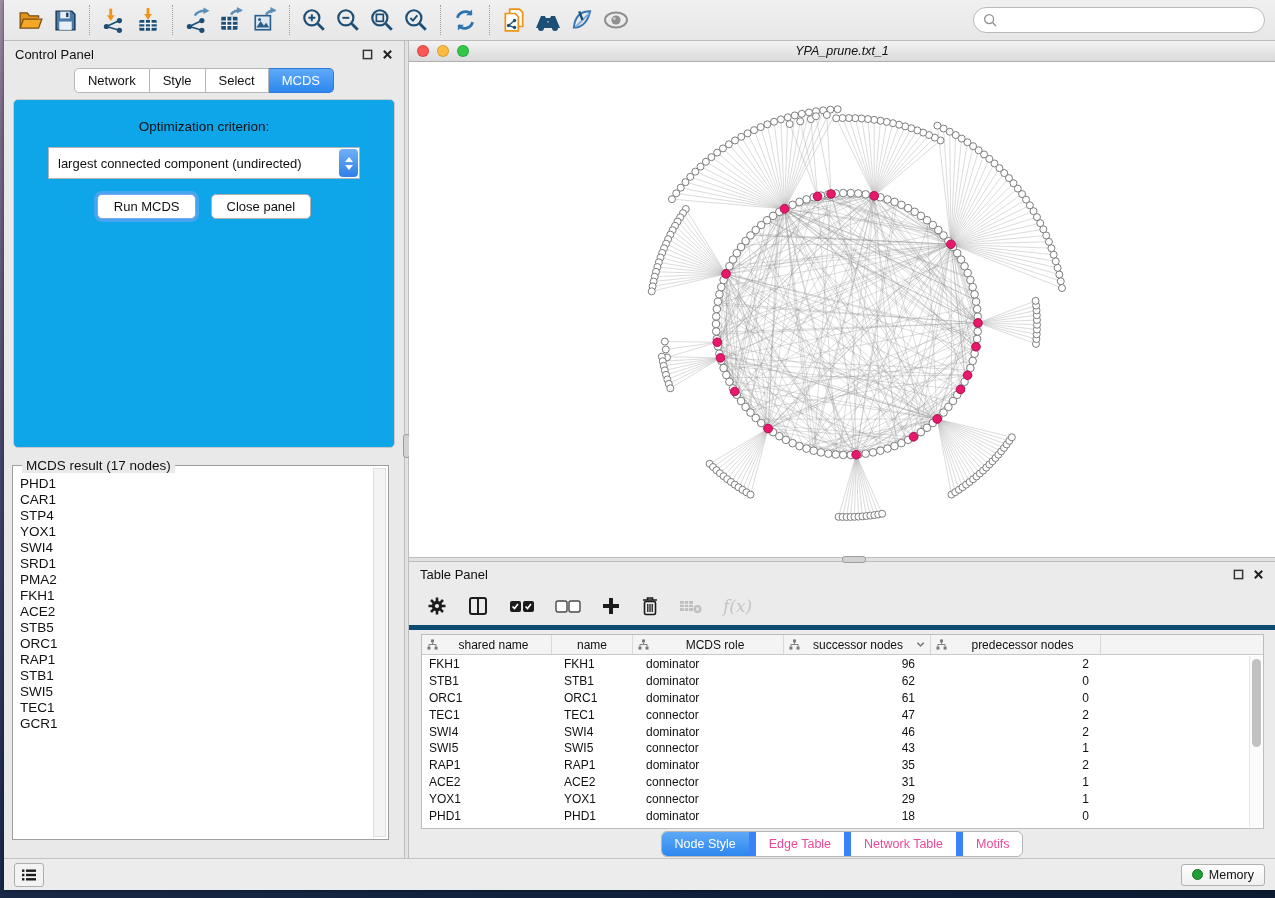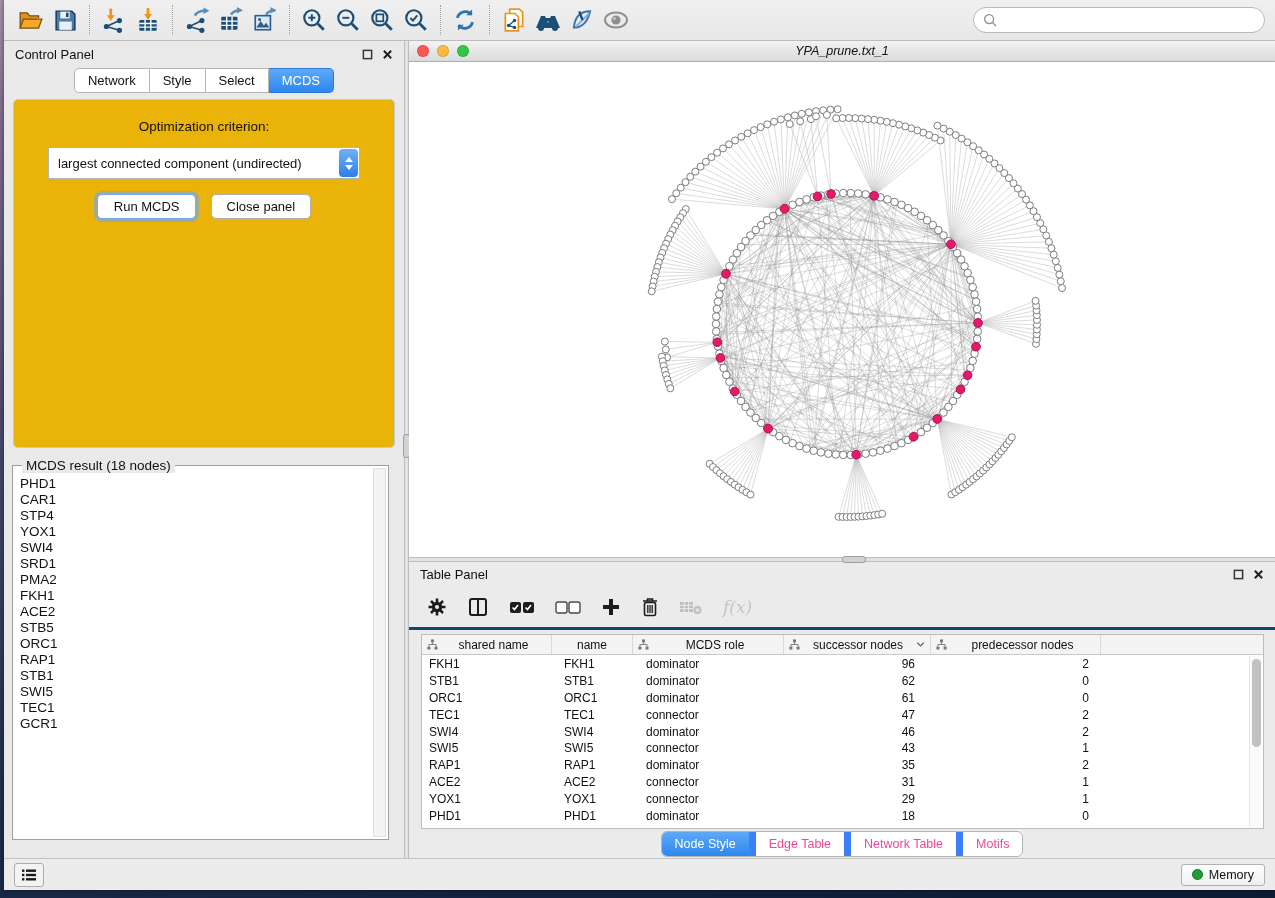--- a/index.html
+++ b/index.html
@@ -24,21 +24,21 @@
 
   
   .control-panel{width:400px;flex:none;background:#e9e9e9;position:relative;display:flex;flex-direction:column;}
   .cp-title{height:27px;display:flex;align-items:center;padding:0 11px;font-size:13px;flex:none;}
   .win-icons{margin-left:auto;display:flex;gap:9px;align-items:center;}
   .cp-tabs{display:flex;justify-content:center;flex:none;}
   .tab{font-size:13px;padding:4px 13px;background:#fff;border:1px solid #b5b5b5;border-left:none;color:#111;}
   .tab:first-child{border-left:1px solid #b5b5b5;border-radius:5px 0 0 5px;}
   .tab:last-child{border-radius:0 5px 5px 0;}
   .tab.active{background:linear-gradient(#5ea9f7,#2d87ef);border-color:#2d7ade;color:#fff;}
-  .cp-inner{margin:6px 9px 0 9px;height:349px;background:#eab308;border:1px solid #c9c9c9;border-radius:5px;
+  .cp-inner{margin:6px 9px 0 9px;height:349px;background:#0ea5e9;border:1px solid #c9c9c9;border-radius:5px;
     display:flex;flex-direction:column;align-items:center;flex:none;}
   .opt-label{margin-top:19px;font-size:13.5px;}
   .dropdown{margin-top:13px;width:312px;height:32px;background:#fff;border:1px solid #b3b3b3;border-radius:0;
     display:flex;align-items:center;font-size:13px;padding-left:9px;position:relative;}
   .dd-stepper{position:absolute;right:1px;top:1px;bottom:1px;width:19px;border-radius:4px;
     background:linear-gradient(#6fb0f8,#2f7fe8);display:flex;flex-direction:column;align-items:center;justify-content:center;gap:3px;}
   .tri-up{width:0;height:0;border-left:4px solid transparent;border-right:4px solid transparent;border-bottom:5px solid #fff;}
   .tri-dn{width:0;height:0;border-left:4px solid transparent;border-right:4px solid transparent;border-top:5px solid #fff;}
   .btn-row{margin-top:15px;display:flex;gap:15px;}
   .btn{font-size:13px;padding:4px 15px;background:#fff;border:1px solid #b0b0b0;border-radius:5px;color:#111;}
@@ -63,21 +63,21 @@
   .net-title-text{position:absolute;left:0;right:0;text-align:center;font-size:12.5px;}
   .net-canvas{flex:1;background:#fff;position:relative;min-height:0;}
   .net-canvas svg{position:absolute;inset:0;width:100%;height:100%;}
 
   .h-splitter{height:5px;flex:none;background:#e2e2e2;border-top:1px solid #bdbdbd;border-bottom:1px solid #bdbdbd;position:relative;}
   .h-handle{position:absolute;left:50%;top:-2px;width:24px;height:7px;background:#d2d2d2;border:1px solid #9e9e9e;border-radius:3px;}
 
   
   .table-panel{flex:1;background:#ebebeb;display:flex;flex-direction:column;min-height:0;}
   .tp-title{height:25px;flex:none;display:flex;align-items:center;padding:0 11px;font-size:13px;}
-  .tp-toolbar{height:43px;flex:none;display:flex;align-items:center;gap:20px;padding:0 18px;border-bottom:3px solid #0c4a6e;}
+  .tp-toolbar{height:43px;flex:none;display:flex;align-items:center;gap:20px;padding:0 18px;border-bottom:5px solid #0c4a6e;}
   .ticon{display:flex;align-items:center;justify-content:center;}
   .ticon.disabled{opacity:.48;}
   .fx{font-family:"DejaVu Serif",serif;font-style:italic;font-size:17px;color:#9a9a9a;}
   .tp-table{flex:1;margin:4px 11px 0 12px;background:#fff;border:1px solid #bdbdbd;position:relative;overflow:hidden;min-height:0;}
   .thead{display:flex;height:20px;background:#f4f4f4;border-bottom:1px solid #c9c9c9;font-size:12px;}
   .th{display:flex;align-items:center;border-right:1px solid #d9d9d9;height:100%;padding:0 5px;gap:3px;}
   .th .lbl{flex:1;text-align:center;}
   .tbody{position:absolute;left:0;right:14px;top:21px;bottom:0;}
   .trow{display:flex;height:16.8px;align-items:center;font-size:12px;}
   .tcell{overflow:hidden;white-space:nowrap;}
@@ -304,21 +304,21 @@
               <span class="tri-up"></span>
               <span class="tri-dn"></span>
             </span>
         </div>
         <div class="btn-row">
           <button class="btn focus-ring">Run MCDS</button>
           <button class="btn">Close panel</button>
         </div>
       </div>
       <div class="result-group">
-        <span class="legend">MCDS result (18 nodes)</span>
+        <span class="legend">MCDS result (17 nodes)</span>
         <div class="mcds-list">
             <div class="mcds-item">PHD1</div>
             <div class="mcds-item">CAR1</div>
             <div class="mcds-item">STP4</div>
             <div class="mcds-item">YOX1</div>
             <div class="mcds-item">SWI4</div>
             <div class="mcds-item">SRD1</div>
             <div class="mcds-item">PMA2</div>
             <div class="mcds-item">FKH1</div>
             <div class="mcds-item">ACE2</div>

